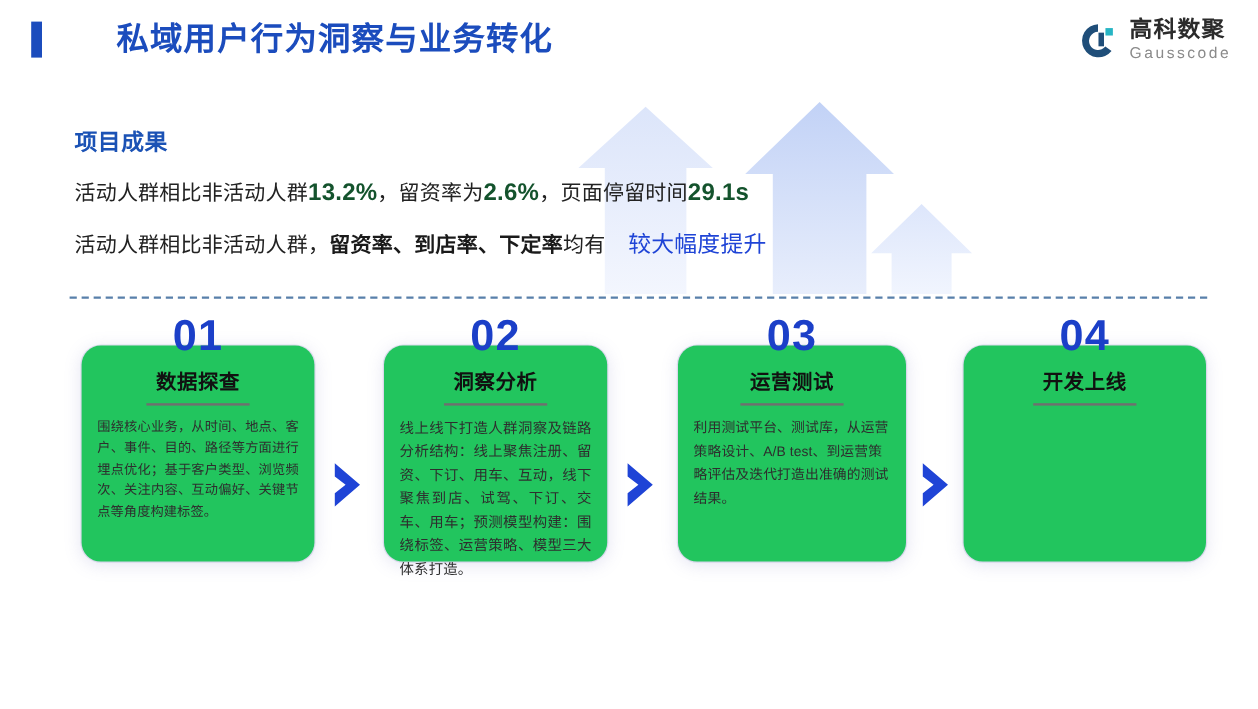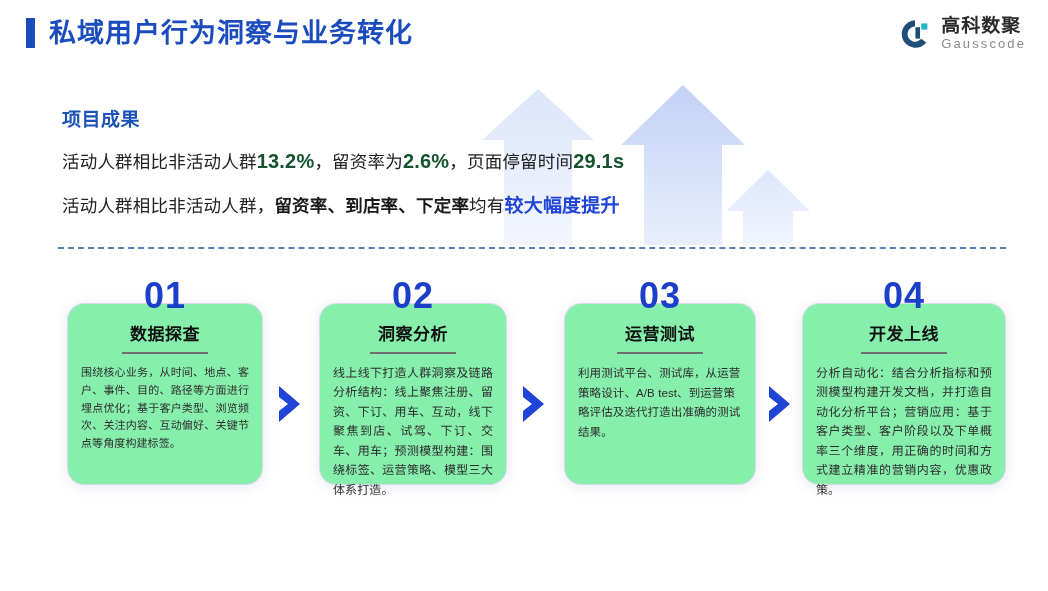--- a/index.html
+++ b/index.html
@@ -38,20 +38,21 @@
     width: 1048px;
     height: 78px;
     z-index: 3;
   }
   .title-row {
     position: absolute;
     left: 26px;
     top: 18px;
     display: flex;
     align-items: center;
+    gap: 48px;
   }
   .title-marker {
     width: 9px;
     height: 30px;
     background: #1B4CBD;
     margin-right: 14px;
     flex: none;
   }
   .title-text {
     font-size: 27px;
@@ -123,22 +124,23 @@
     font-weight: bold;
     font-size: 20px;
   }
   .bold-dark {
     font-weight: bold;
     color: #1a1a1a;
     text-align: right;
   }
   .hl-phrase {
     color: #1F44D6;
-    font-weight: bold;
+    font-weight: normal;
     font-size: 19px;
+    margin-left: 19px;
   }
 
   .divider {
     position: absolute;
     left: 58px;
     top: 247px;
     width: 948px;
     height: 0;
     border-top: 2px dashed #3c6a9c;
     opacity: 0.85;
@@ -150,24 +152,24 @@
     position: absolute;
     left: 0;
     top: 272px;
     width: 1048px;
     height: 250px;
     z-index: 2;
   }
 
   .step {
     position: absolute;
-    top: 32px;
+    top: 16px;
     width: 194px;
     height: 180px;
-    background: #86efac;
+    background: #22c55e;
     border-radius: 16px;
     box-shadow: 0 2px 14px rgba(120,120,190,0.20),
                 0 0 0 1px rgba(225,225,240,0.9);
     padding: 16px 13px 14px 13px;
     box-sizing: border-box;
   }
   .step-num {
     position: absolute;
     top: -26px;
     left: 0;
@@ -317,17 +319,16 @@
     </div>
 
     <svg class="chev chev-3" viewBox="0 0 28 40" xmlns="http://www.w3.org/2000/svg">
       <path d="M3 2 L24 20 L3 38 L3 27 L12 20 L3 13 Z" fill="#1F44D6"></path>
     </svg>
 
     <div class="step step-4">
       <div class="step-num">04</div>
       <div class="step-title">开发上线</div>
       <div class="step-rule"></div>
-      <div class="step-body">分析自动化：结合分析指标和预测模型构建开发文档，并打造自动化分析平台；营销应用：基于客户类型、客户阶段以及下单概率三个维度，用正确的时间和方式建立精准的营销内容，优惠政策。</div>
     </div>
 
   </div>
 </div>
 
 </body></html>

